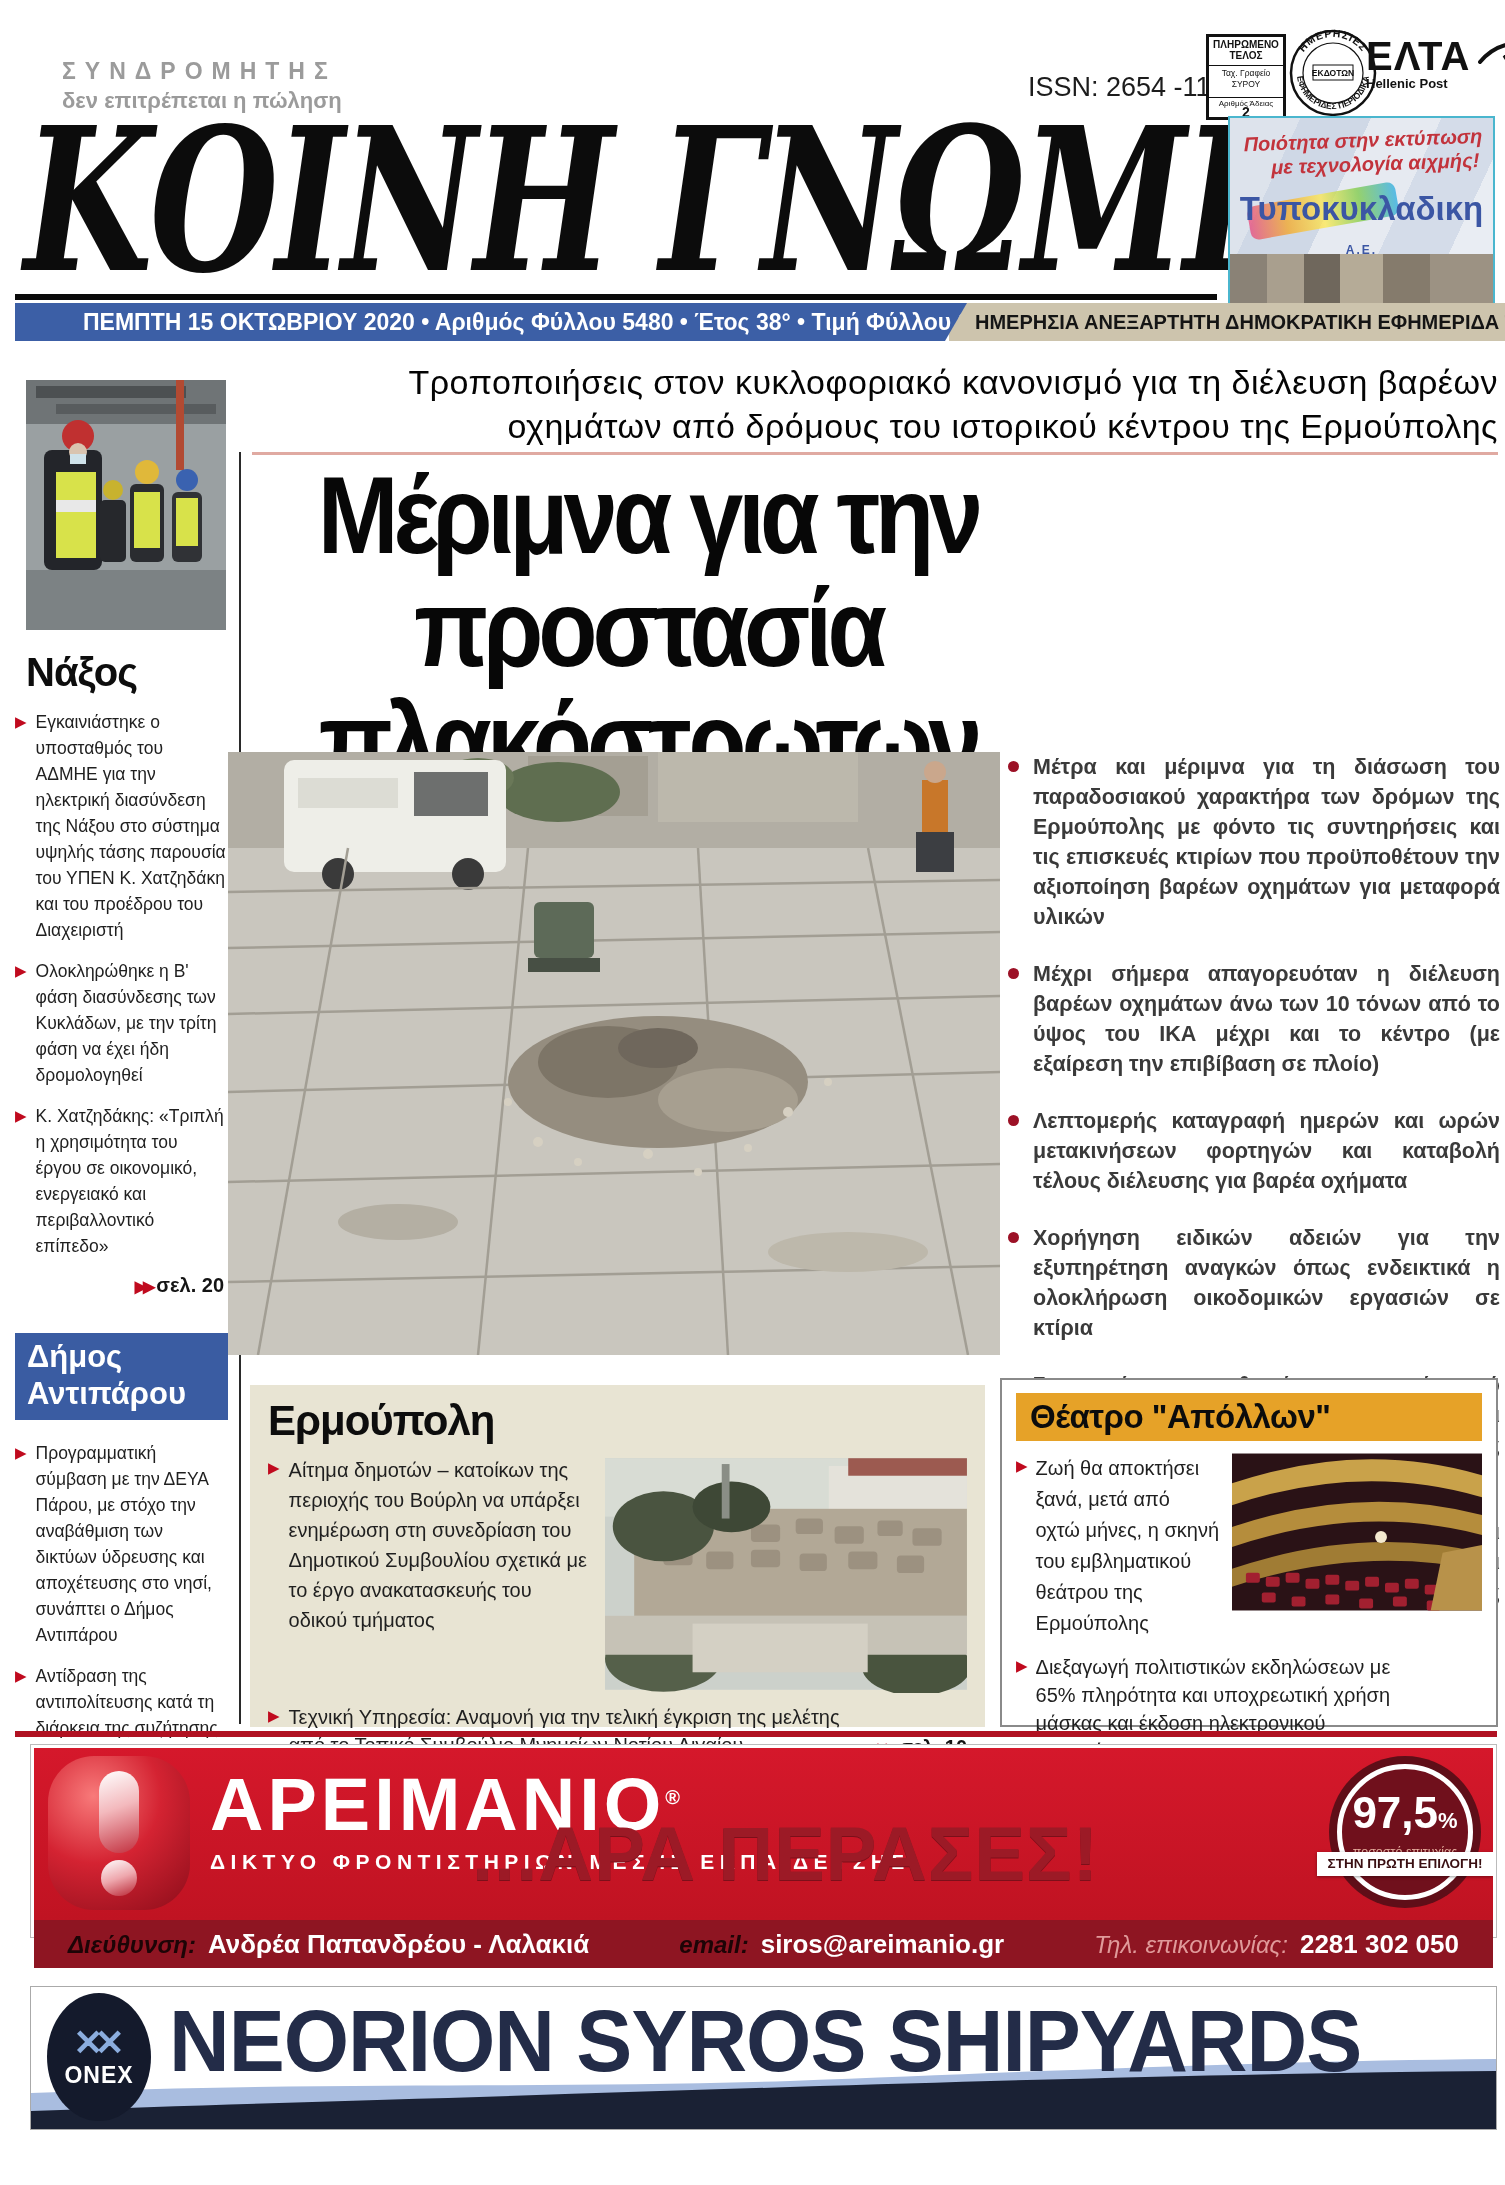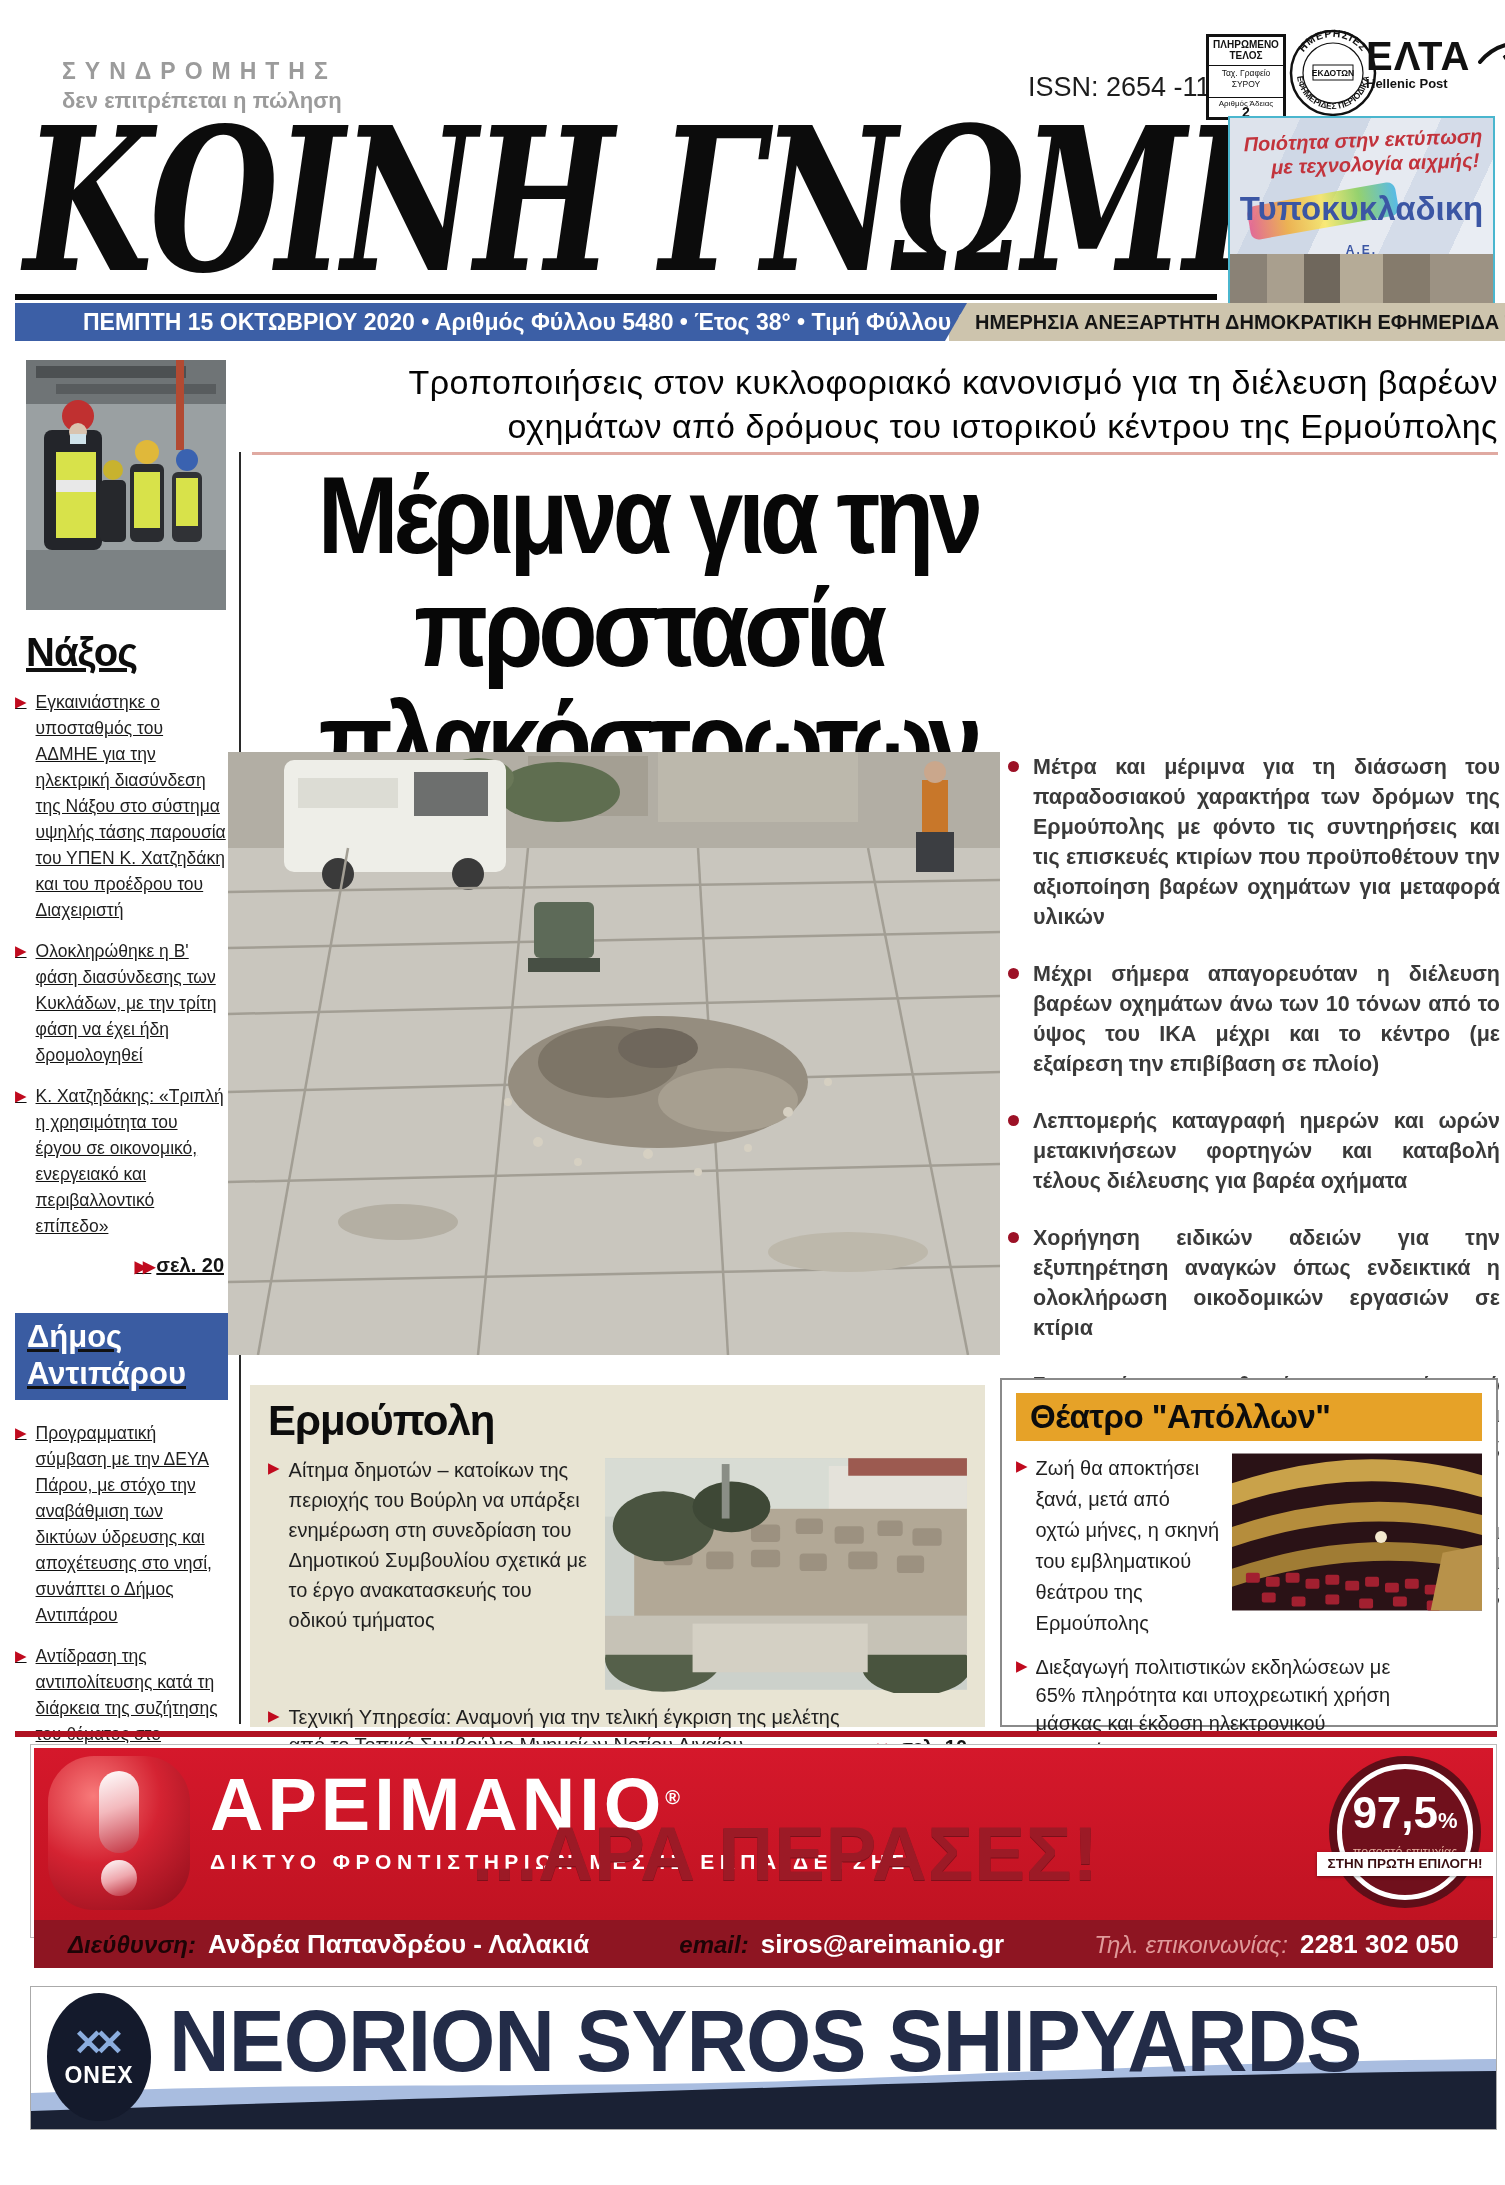--- a/index.html
+++ b/index.html
@@ -42,21 +42,21 @@
   .pa-brandwrap{position:relative;margin-top:16px;text-align:center;}
   .pa-swoosh{position:absolute;left:18px;top:2px;width:150px;height:34px;transform:rotate(-10deg);
              background:linear-gradient(90deg,#e8467c,#f5a623,#ffe94e,#7ac943,#29abe2);opacity:.75;border-radius:8px;}
   .pa-brand{position:relative;color:#3b56a4;font-weight:bold;font-size:33px;line-height:34px;}
   .pa-brand .ae{font-size:12px;letter-spacing:2px;}
   .pa-line2{position:relative;color:#3b56a4;font-weight:bold;font-size:13.5px;letter-spacing:3px;margin-top:2px;}
   .pa-line3{position:relative;color:#4a4f58;font-size:13px;margin-top:3px;}
   .pa-photos{position:absolute;left:0;bottom:0;width:100%;height:56px;
              background:linear-gradient(90deg,#8a8276 0 14%,#a99f8e 14% 28%,#6f675c 28% 42%,#b5ab97 42% 58%,#857b6c 58% 76%,#9c9283 76%);}
   
-  .leftcol{position:absolute;left:15px;top:360px;width:213px;text-decoration:underline;}
+  .leftcol{position:absolute;left:15px;top:380px;width:213px;}
   .leftcol .photo{margin-left:11px;}
   .naxos-h{font-size:40px;font-weight:bold;letter-spacing:-1px;margin:16px 0 14px 11px;color:#0d0d0d;}
   ul.blist{list-style:none;margin:0;padding:0;}
   ul.blist li{display:flex;gap:9px;margin-bottom:15px;}
   .tri{color:#c00a1e;font-size:15px;line-height:26px;flex:0 0 auto;}
   .btxt{font-size:17.5px;line-height:26px;color:#1f1f1f;}
   .refrow{display:flex;justify-content:flex-end;align-items:baseline;gap:5px;padding-right:4px;}
   .refrow.tuck{margin-top:-41px;}
   .dbl{color:#c00a1e;font-size:16px;font-weight:bold;letter-spacing:-4px;}
   .reftxt{font-size:20px;font-weight:bold;color:#141414;}

